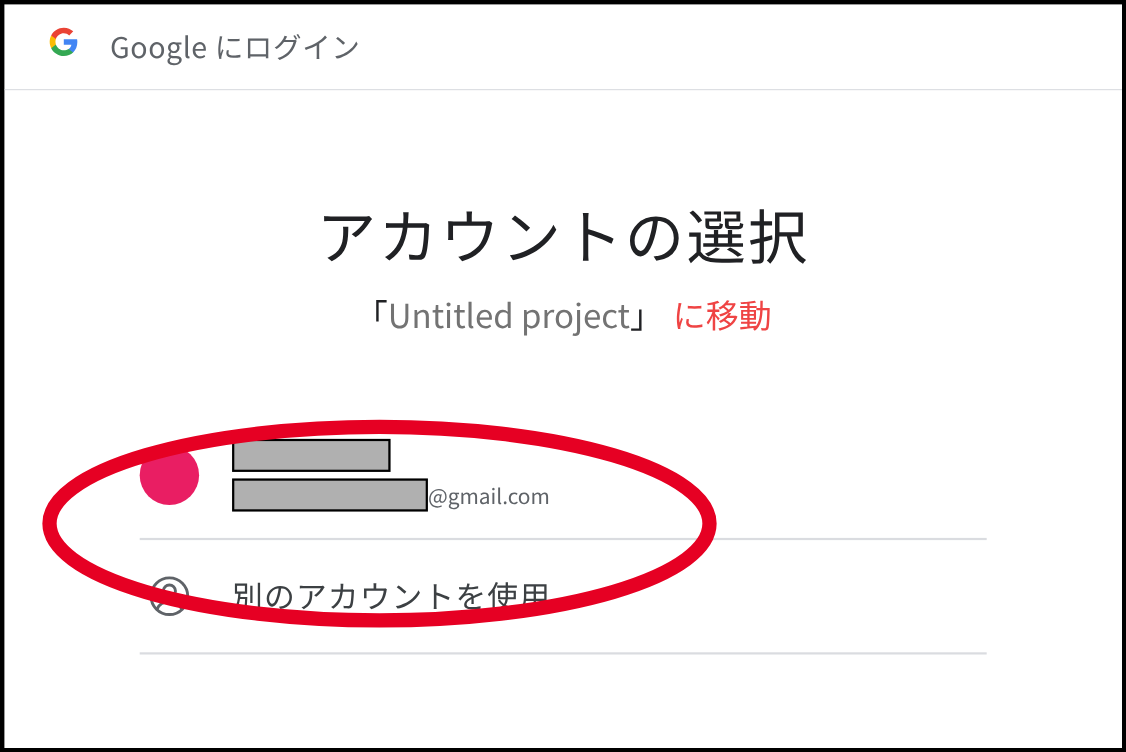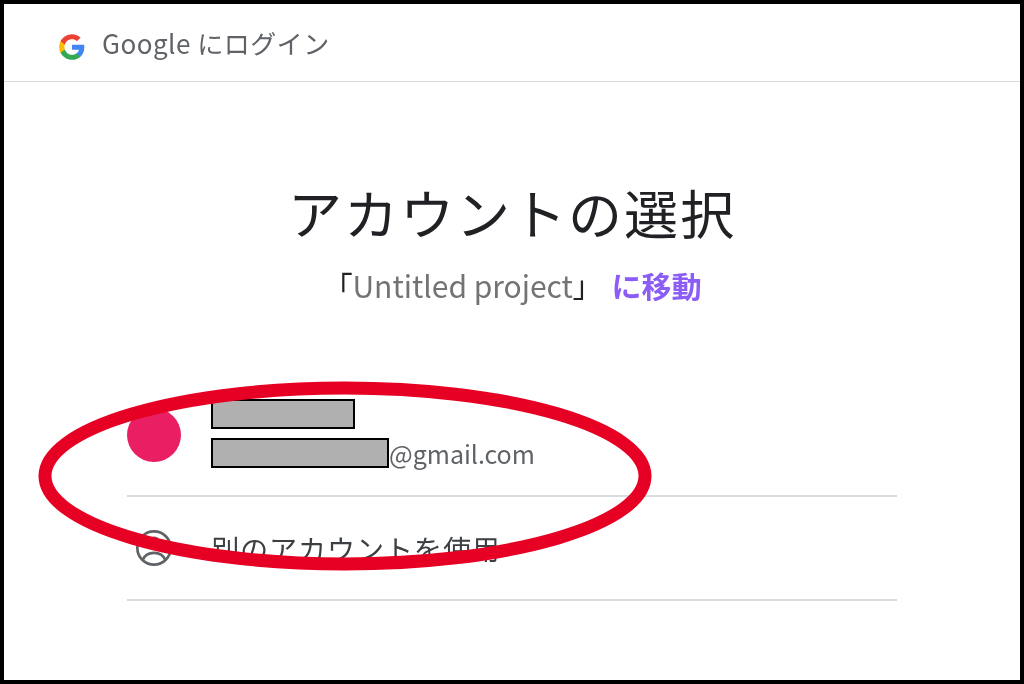--- a/index.html
+++ b/index.html
@@ -7,24 +7,24 @@
       font-family: 'Noto Sans JP', 'Hiragino Sans', 'Meiryo', Arial, sans-serif;
       background: #fff;
       width: 1024px;
       height: 684px;
       position: relative;
       border: 4px solid #000;
       overflow: hidden;
     }
     .header {
       display: flex;
-      align-items: flex-end;
-      padding: 20px 54px;
+      align-items: flex-start;
+      padding: 20px 40px;
       border-bottom: 1px solid #dadce0;
-      gap: 16px;
+      gap: 28px;
     }
     .google-logo {
       width: 28px;
       height: 28px;
       flex-shrink: 0;
     }
     .header-title {
       color: #5f6368;
       font-size: 26px;
       font-weight: 400;
@@ -44,21 +44,21 @@
     .subtitle-row {
       font-size: 30px;
       color: #202124;
       font-weight: 400;
     }
     .bracket { color: #202124; }
     .project-link {
       color: #737373;
       font-weight: 400;
     }
-    .subtitle-suffix { color: #8b5cf6; margin-left: 2px; font-weight: bold; }
+    .subtitle-suffix { color: #ef4444; margin-left: 2px; }
     .accounts {
       margin: 68px auto 0;
       width: 770px;
       text-align: left;
     }
     .account-row {
       position: relative;
       display: flex;
       align-items: center;
       padding: 24px 0 24px 0;
@@ -91,21 +91,21 @@
       gap: 0;
     }
     .redacted-email {
       width: 178px;
       height: 30px;
       background: #b0b0b0;
       border: 2px solid #000;
     }
     .email-domain {
       color: #5f6368;
-      font-size: 25px;
+      font-size: 19px;
     }
     .highlight-ellipse {
       position: absolute;
       left: 26px;
       top: 372px;
       width: 630px;
       height: 200px;
       pointer-events: none;
     }
     .person-icon {

